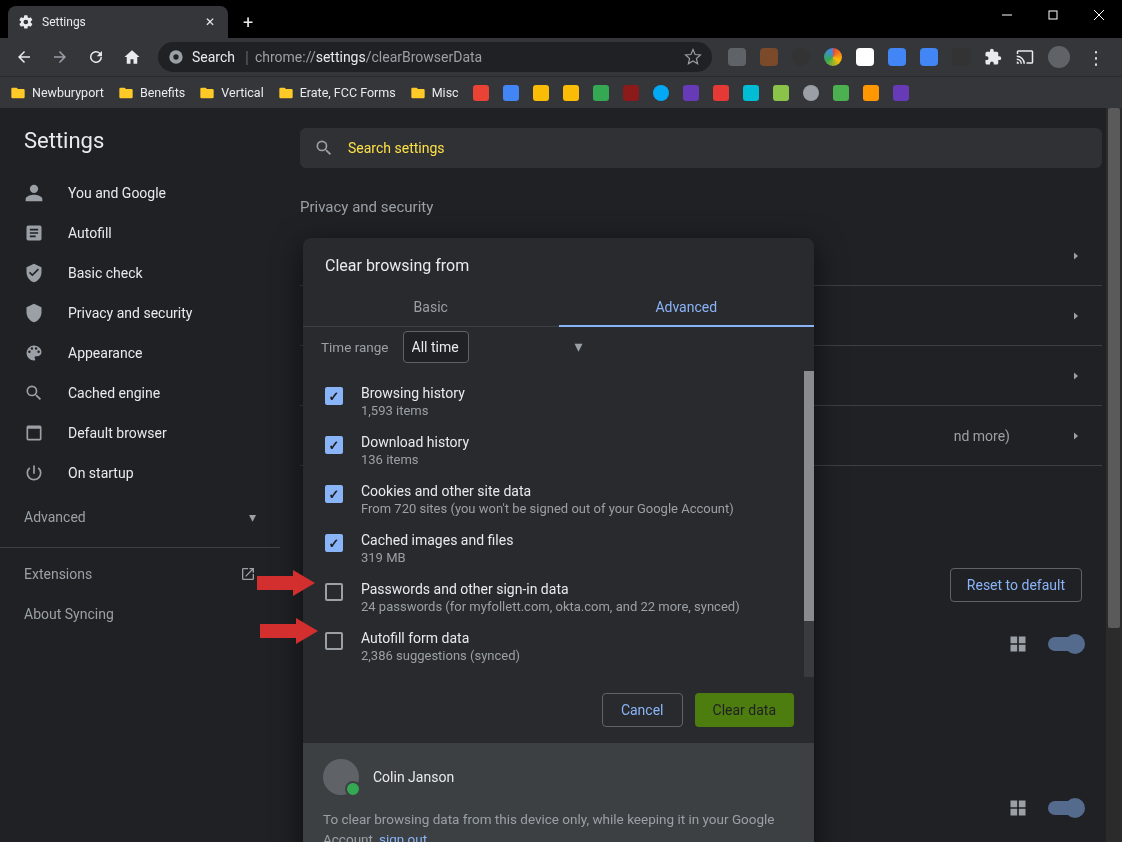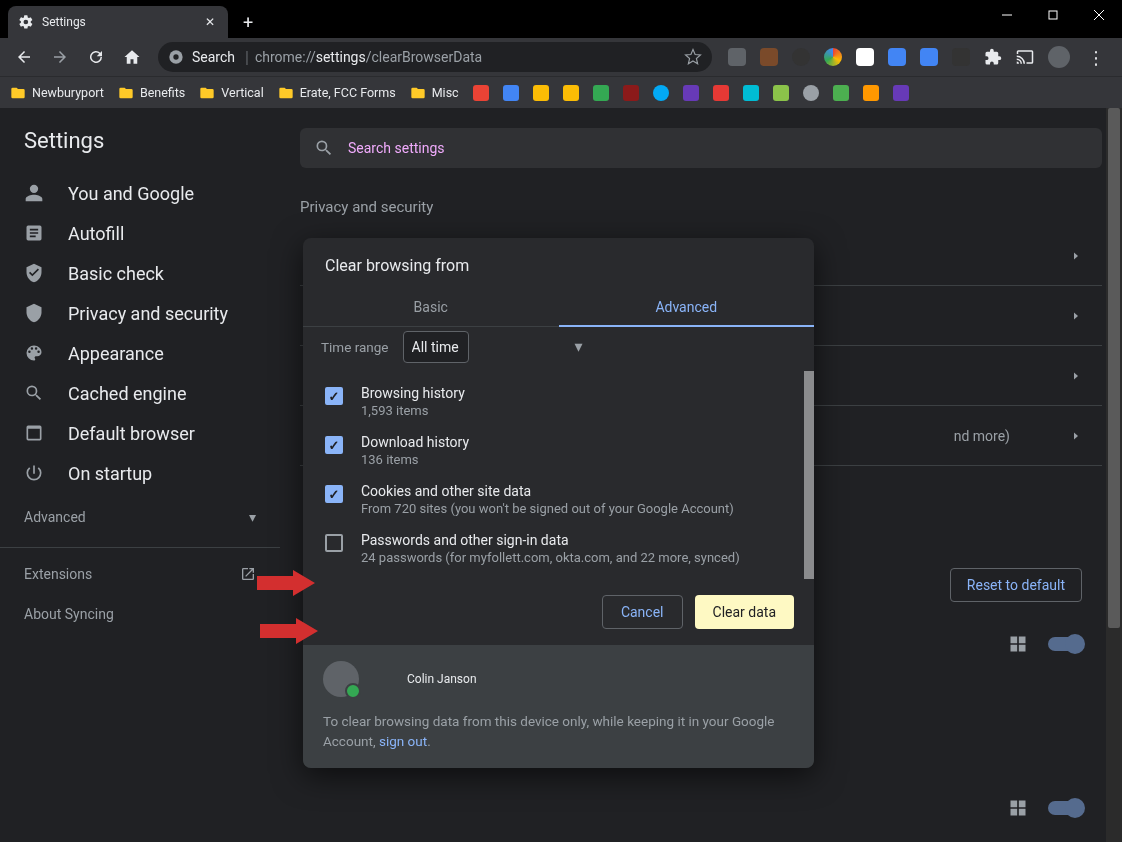--- a/index.html
+++ b/index.html
@@ -35,30 +35,30 @@
   .bk{display:flex;align-items:center;gap:6px;font-size:12.5px;color:#e8eaed;cursor:pointer;white-space:nowrap;}
   .bk .folder{width:16px;height:16px;fill:#ffca28;}
   .bkicon{width:16px;height:16px;border-radius:3px;}
   
   .content{position:relative;height:calc(842px - 38px - 38px - 32px);display:flex;}
   .sidebar{width:280px;padding:20px 0;}
   .sidebar h1{font-size:22px;font-weight:400;color:#e8eaed;padding:0 24px 20px;}
   .snav{list-style:none;}
   .snav li{display:flex;align-items:center;height:40px;padding:0 24px;gap:24px;cursor:pointer;}
   .snav li .sicon{width:20px;height:20px;fill:#9aa0a6;flex-shrink:0;}
-  .snav li span{font-size:18px;color:#e8eaed;}
+  .snav li span{font-size:14px;color:#e8eaed;}
   .adv-row{display:flex;align-items:center;padding:16px 24px;font-size:14px;color:#9aa0a6;cursor:pointer;}
   .adv-row .chev{margin-left:auto;}
   .divider{height:1px;background:#3c4043;margin:6px 0;}
   .ext-row{display:flex;align-items:center;padding:12px 24px;font-size:14px;color:#9aa0a6;cursor:pointer;}
   .ext-row .launch{margin-left:auto;width:16px;height:16px;fill:#9aa0a6;}
   .main{flex:1;padding:20px 0;overflow:hidden;position:relative;}
   .search-settings{margin:0 20px 20px;height:40px;background:#303134;border-radius:6px;display:flex;align-items:center;padding:0 14px;gap:14px;}
   .search-settings svg{width:20px;height:20px;fill:#9aa0a6;}
-  .search-settings span{color:#f0abfc;font-size:14px;}
+  .search-settings span{color:#fde047;font-size:14px;}
   .section-title{color:#9aa0a6;font-size:15px;padding:10px 20px;}
   .bg-row{height:60px;margin:0 20px;display:flex;align-items:center;padding:0 20px;border-bottom:1px solid #3c4043;color:#9aa0a6;font-size:14px;}
   .bg-row .chev{margin-left:auto;fill:#9aa0a6;}
   .reset-btn{position:absolute;right:40px;top:460px;border:1px solid #5f6368;color:#8ab4f8;background:transparent;padding:8px 16px;border-radius:4px;font-size:14px;cursor:pointer;}
   .bg-ctrl{position:absolute;right:40px;display:flex;align-items:center;gap:20px;}
   .bg-ctrl.one{top:526px;}
   .bg-ctrl.two{top:690px;}
   .grid-icon{width:20px;height:20px;fill:#9aa0a6;}
   .toggle{width:34px;height:14px;background:#8ab4f8;opacity:.5;border-radius:7px;position:relative;}
   .toggle::after{content:"";position:absolute;right:-3px;top:-3px;width:20px;height:20px;background:#8ab4f8;border-radius:50%;}
@@ -81,26 +81,26 @@
   .list .scrolltrack .sthumb{position:absolute;top:0;left:0;width:10px;height:250px;background:#8a8b8d;}
   .check-item{display:flex;padding:8px 22px;gap:18px;}
   .chk{width:18px;height:18px;border:2px solid #9aa0a6;border-radius:2px;flex-shrink:0;margin-top:2px;display:flex;align-items:center;justify-content:center;cursor:pointer;}
   .chk.checked{background:#8ab4f8;border-color:#8ab4f8;}
   .chk.checked::after{content:"✓";color:#202124;font-size:13px;font-weight:bold;}
   .check-item .txts .t1{font-size:14px;color:#e8eaed;}
   .check-item .txts .t2{font-size:13px;color:#9aa0a6;margin-top:2px;}
   .dlg-buttons{display:flex;justify-content:flex-end;gap:12px;padding:16px 20px;}
   .btn{height:34px;padding:0 18px;border-radius:4px;font-size:14px;cursor:pointer;border:none;}
   .btn.cancel{background:transparent;border:1px solid #5f6368;color:#8ab4f8;}
-  .btn.primary{background:#fef9c3;color:#202124;}
+  .btn.primary{background:#4d7c0f;color:#202124;}
   .user-sec{background:#3c4043;padding:16px 20px;}
   .user-row{display:flex;align-items:center;gap:14px;margin-bottom:14px;}
   .uavatar{width:36px;height:36px;border-radius:50%;background:#5f6368;position:relative;}
   .uavatar::after{content:"";position:absolute;right:-2px;bottom:-2px;width:12px;height:12px;background:#34a853;border:2px solid #3c4043;border-radius:50%;}
-  .user-row .uname{font-size:12px;color:#e8eaed;margin-left:34px;}
+  .user-row .uname{font-size:14px;color:#e8eaed;}
   .user-row .umail{font-size:13px;color:#9aa0a6;}
   .sync-msg{font-size:13.5px;color:#9aa0a6;line-height:1.5;}
   .sync-msg a{color:#8ab4f8;text-decoration:none;}
   
   .arrow{position:absolute;width:58px;height:26px;z-index:20;}
   .arrow svg{width:100%;height:100%;}
   .arrow.a1{left:257px;top:462px;}
   .arrow.a2{left:260px;top:510px;}
 </style>
 </head>
@@ -414,24 +414,38 @@
             </div>
           </div>
           <div class="check-item">
             <div class="chk checked"></div>
     <div class="txts">
               <div class="t1">Cookies and other site data</div>
     <div class="t2">From 720 sites (you won't be signed out of your Google Account)</div>
             </div>
           </div>
           <div class="check-item">
+            <div class="chk checked"></div>
+    <div class="txts">
+              <div class="t1">Cached images and files</div>
+    <div class="t2">319 MB</div>
+            </div>
+          </div>
+          <div class="check-item">
             <div class="chk "></div>
     <div class="txts">
               <div class="t1">Passwords and other sign-in data</div>
     <div class="t2">24 passwords (for myfollett.com, okta.com, and 22 more, synced)</div>
+            </div>
+          </div>
+          <div class="check-item">
+            <div class="chk "></div>
+    <div class="txts">
+              <div class="t1">Autofill form data</div>
+    <div class="t2">2,386 suggestions (synced)</div>
             </div>
           </div>
         </div>
       <div class="scrolltrack">
           <div class="sthumb"></div>
         </div>
     </div>
     <div class="dlg-buttons">
       <button class="btn cancel">Cancel</button>
       <button class="btn primary">Clear data</button>

